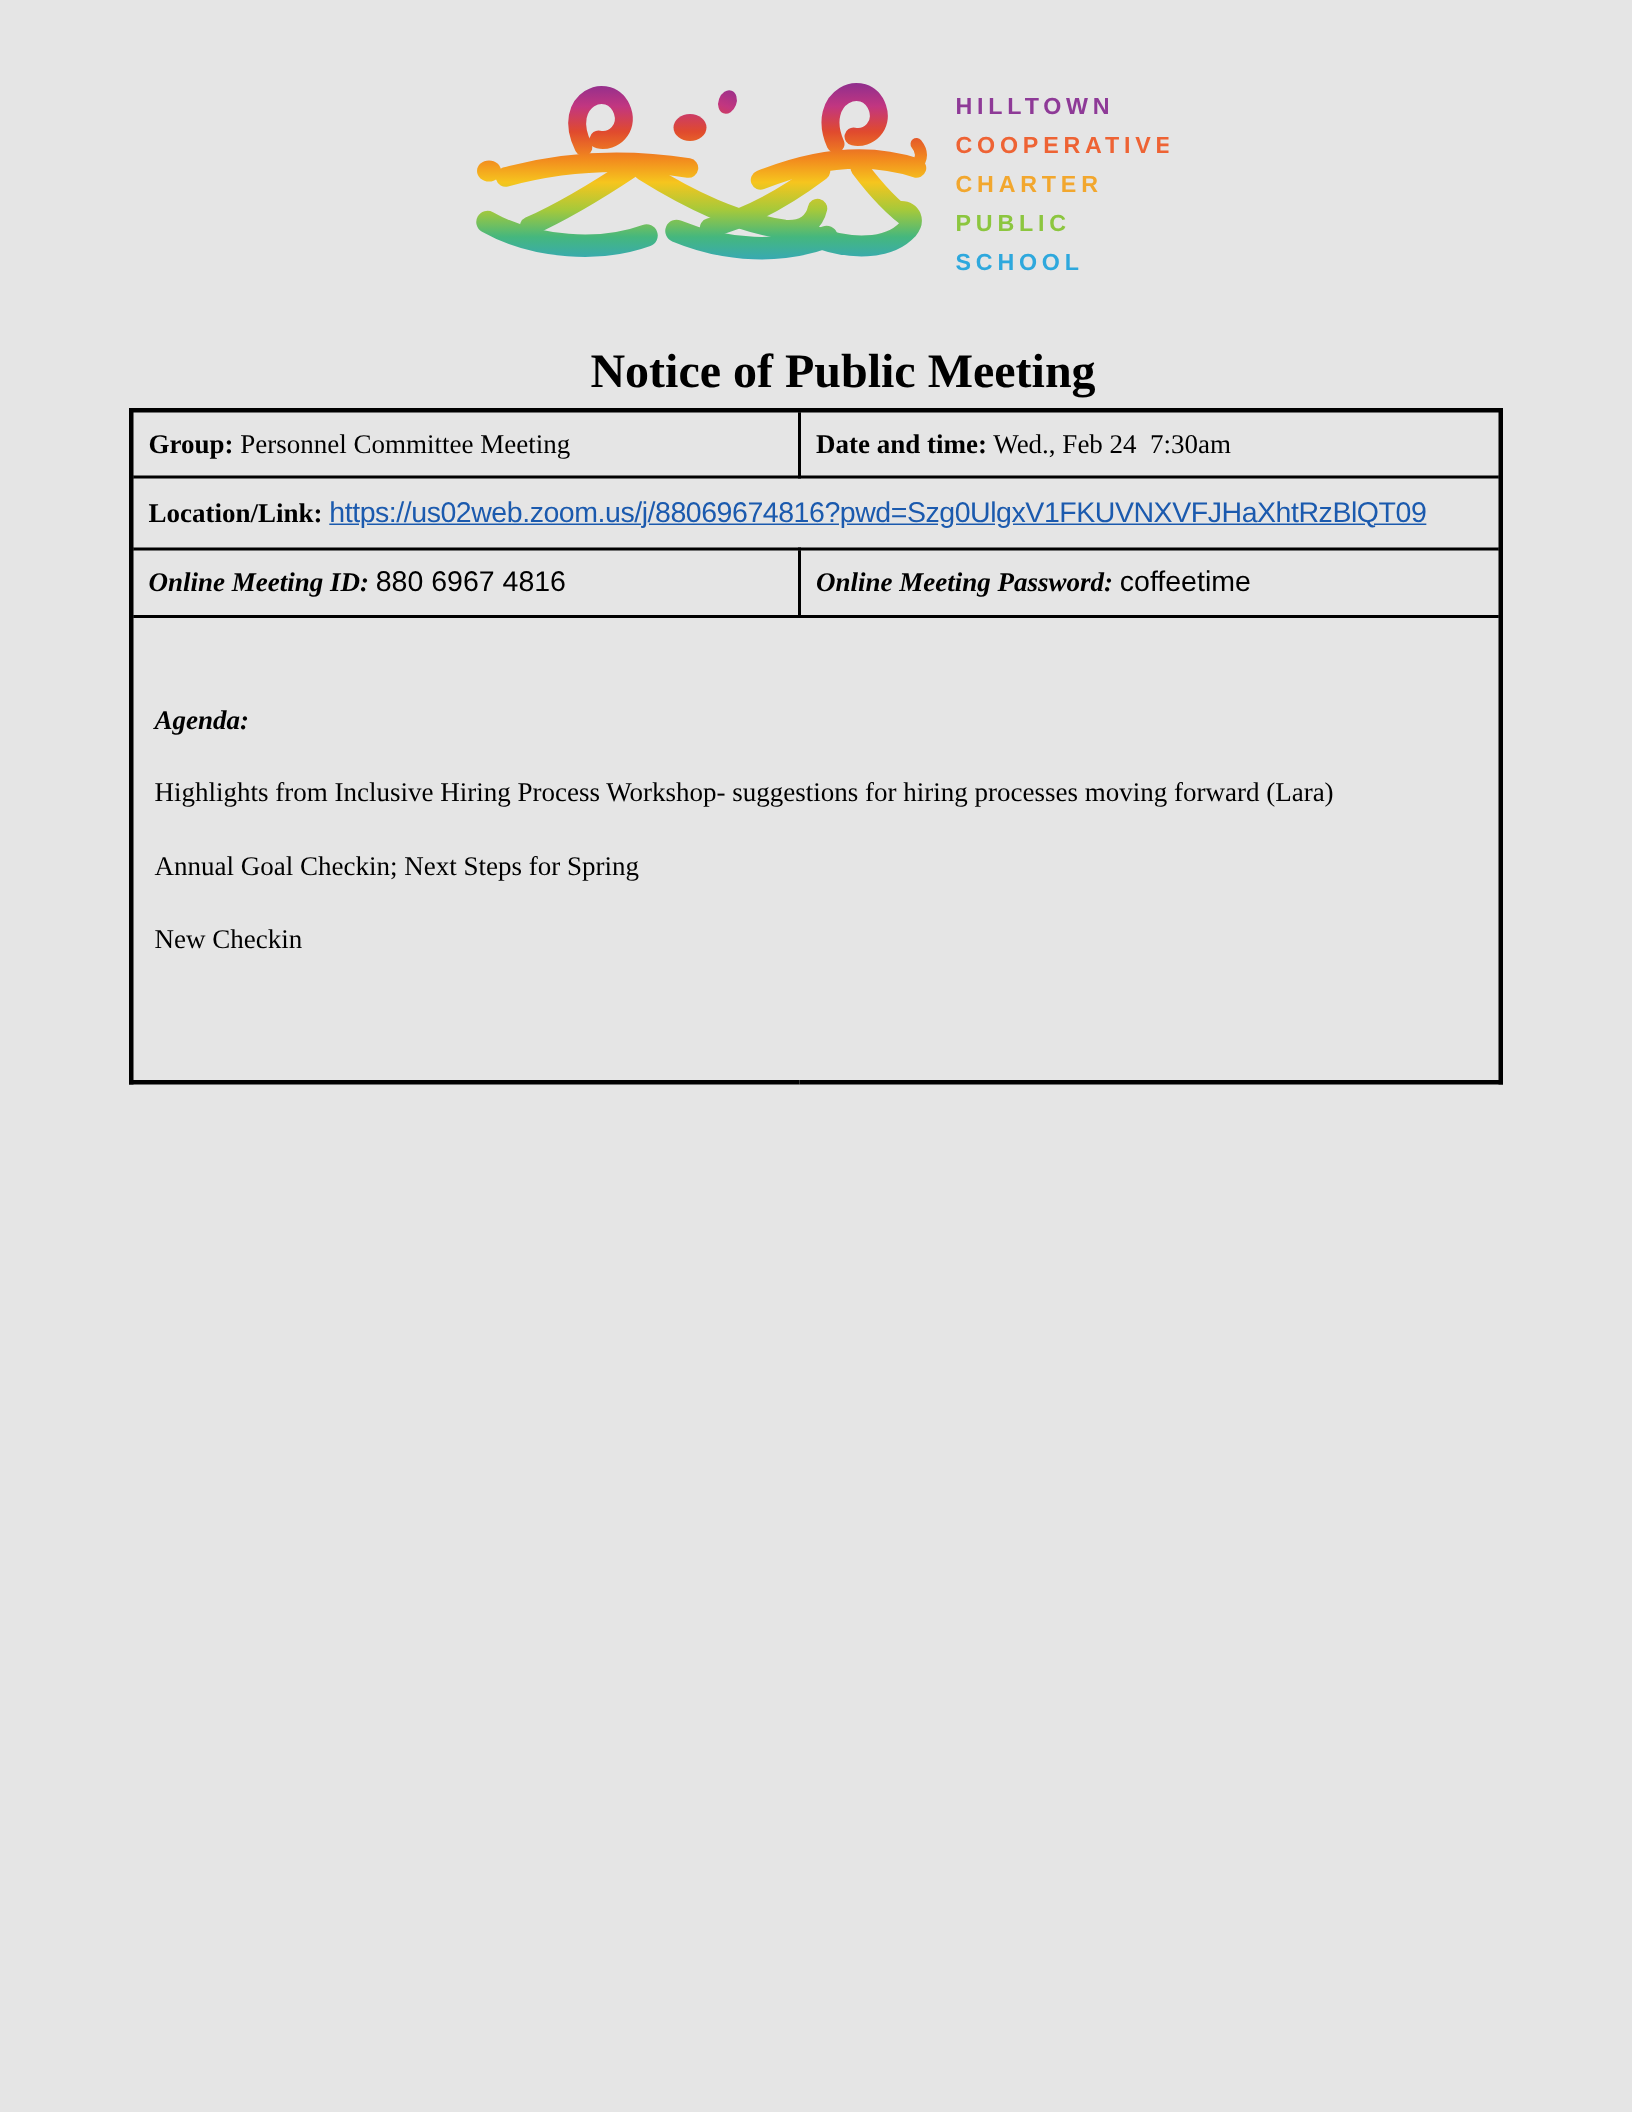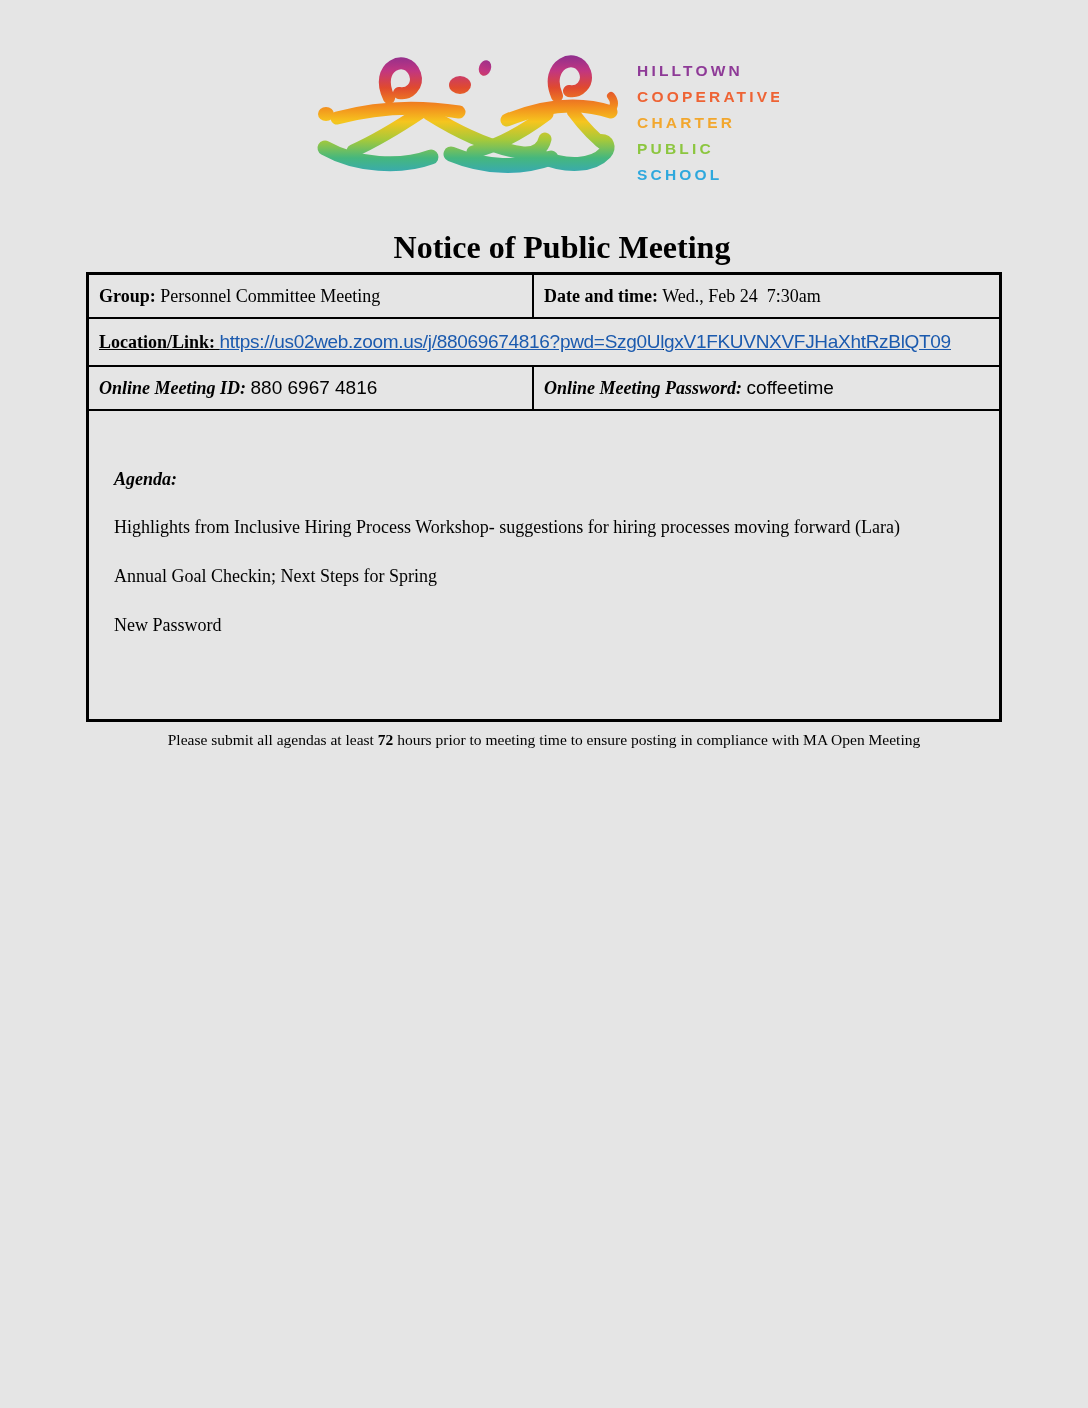--- a/index.html
+++ b/index.html
@@ -42,38 +42,38 @@
   }
   table.meeting td{
     border:2px solid #000;
     padding:10px 10px;
     font-size:18px;
     line-height:22px;
     vertical-align:middle;
     overflow:hidden;
   }
   td.row-cell{height:22px;}
-  td.link-cell{height:26px; white-space:nowrap;text-decoration:underline;}
+  td.link-cell{height:26px; white-space:nowrap;}
   td.agenda-cell{height:288px; vertical-align:top; padding-top:12px;}
   .lbl{font-weight:bold;}
   .lbl-italic{font-weight:bold; font-style:italic;}
   .pre{white-space:pre-wrap;margin-top:44px;}
   .sansval{
     font-family:"Liberation Sans", sans-serif;
     font-size:19px;
     margin-top:32px;
   }
   a.zoom-link{
     font-family:"Liberation Sans", sans-serif;
     font-size:19px;
     letter-spacing:-0.3px;
     text-decoration:underline;
   }
   .agenda-cell p{
-    margin:0 0 27px 15px;
+    margin:0 0 27px 4px;
   }
   .agenda-cell p.agenda-label{
     font-weight:bold;
     font-style:italic;
     margin-bottom:26px;
   }
   .footer{
     margin:6px auto 0 auto;
     width:900px;
     text-align:center;
@@ -165,25 +165,22 @@
         <td class="row-cell">
           <span class="lbl-italic">Online Meeting Password:</span>
           <span class="sansval">coffeetime</span>
         </td>
       </tr>
       <tr>
         <td class="agenda-cell" colspan="2">
           <p class="agenda-label">Agenda:</p>
           <p>Highlights from Inclusive Hiring Process Workshop- suggestions for hiring processes moving forward (Lara)</p>
           <p>Annual Goal Checkin; Next Steps for Spring</p>
-          <p>New Password</p>
+          <p>New Checkin</p>
         </td>
       </tr>
     </tbody>
   </table>
 
   <div class="footer">
-    <div>
-      <span>Please submit all agendas at least </span><b>72</b><span> hours prior to meeting time to ensure posting in compliance with MA Open Meeting</span>
-    </div>
   </div>
 
 </div>
 
 </body></html>

